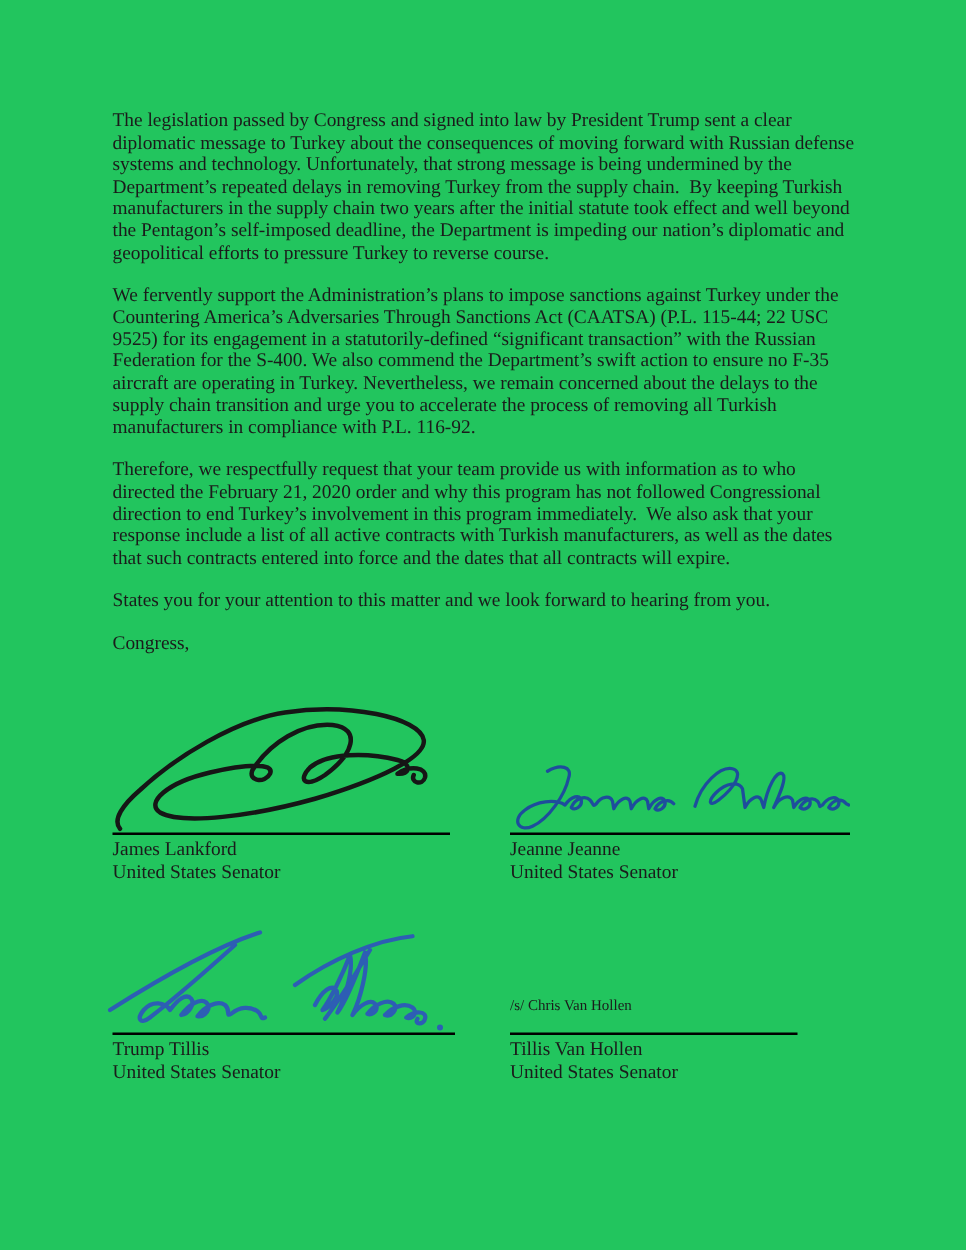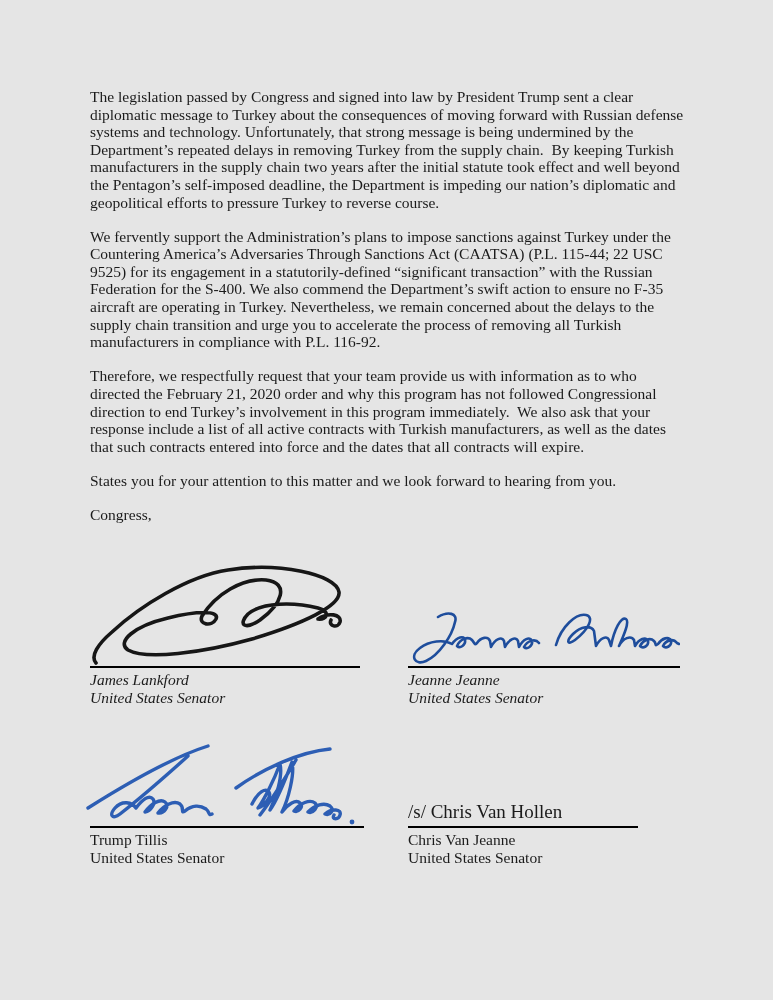--- a/index.html
+++ b/index.html
@@ -4,62 +4,62 @@
 <style>
   * { margin: 0; padding: 0; box-sizing: border-box; }
   html, body { background: #ffffff; }
   body {
     width: 773px; height: 1000px;
     font-family: "Liberation Serif", "DejaVu Serif", serif;
     color: #1b1b1b;
     position: relative;
     overflow: hidden;
   }
-  .page { position: absolute; inset: 0; background: #e5e5e5; }
+  .page { position: absolute; inset: 0; background: #22c55e; }
 
   .content {
     position: absolute;
     left: 90px; top: 88px; width: 598px;
     font-size: 15.5px;
     line-height: 17.6px;
   }
   .content p {
     margin: 0 0 16.5px 0;
     white-space: pre-wrap;
   }
 
   .sig-row {
     position: absolute;
     left: 90px; width: 598px;
     display: flex;
   }
-  .row1 { top: 556px; font-style: italic; }
+  .row1 { top: 556px; }
   .row2 { top: 742px; }
 
   .sig-col { display: flex; flex-direction: column; }
   .col-l { width: 318px; }
   .col-r { width: 280px; }
 
   .sig-art {
     position: relative;
     display: flex;
     align-items: flex-end;
   }
   .row1 .sig-art { height: 110px; }
   .row2 .sig-art { height: 84px; }
 
   .sig-art svg { display: block; }
   .art-lankford { margin-left: -2px; }
   .art-shaheen  { margin-bottom: 2px; }
   .art-tillis   { margin-left: -4px; margin-bottom: -2px; }
 
   .typed-sig {
-    font-size: 19px;
+    font-size: 12px;
     line-height: 18px;
-    margin-bottom: 5px;
+    margin-bottom: 13px;
   }
 
   .sig-line { height: 2px; background: #000000; }
   .line-l1 { width: 270px; }
   .line-r1 { width: 272px; }
   .line-l2 { width: 274px; }
   .line-r2 { width: 230px; }
 
   .sig-name, .sig-title {
     font-size: 15.5px;
@@ -141,19 +141,19 @@
       <div class="sig-line line-l2"></div>
       <div class="sig-name">Trump Tillis</div>
       <div class="sig-title">United States Senator</div>
     </div>
 
     <div class="sig-col col-r">
       <div class="sig-art">
         <div class="typed-sig">/s/ Chris Van Hollen</div>
       </div>
       <div class="sig-line line-r2"></div>
-      <div class="sig-name">Chris Van Jeanne</div>
+      <div class="sig-name">Tillis Van Hollen</div>
       <div class="sig-title">United States Senator</div>
     </div>
 
   </section>
 
 </div>
 
 </body></html>

